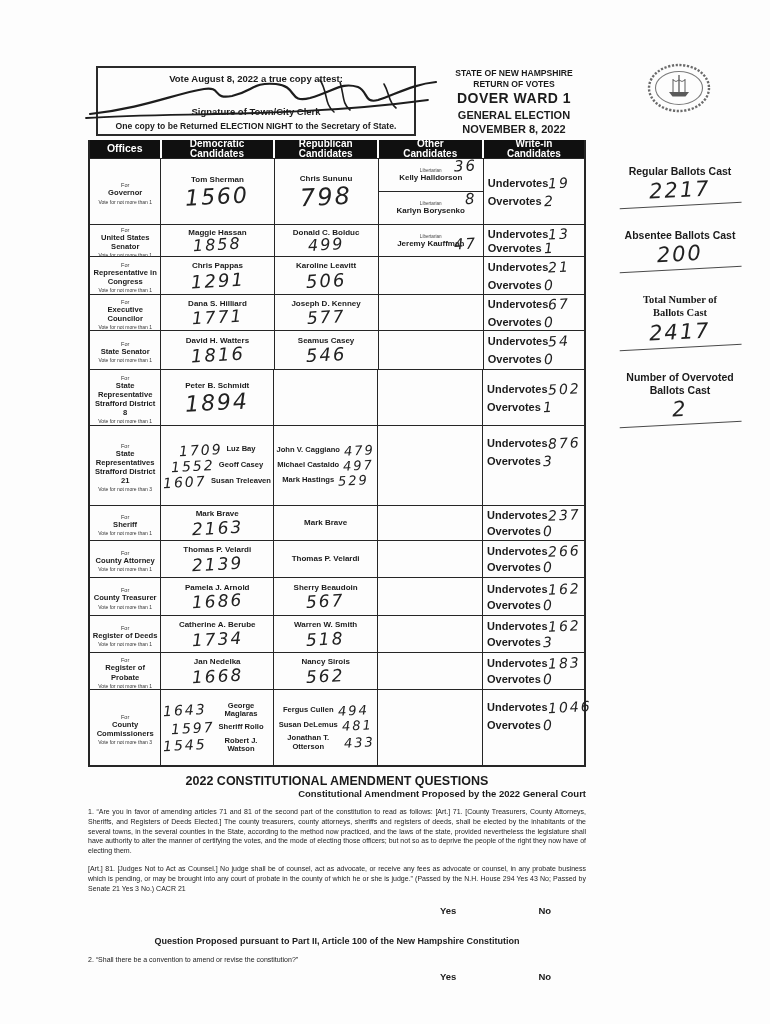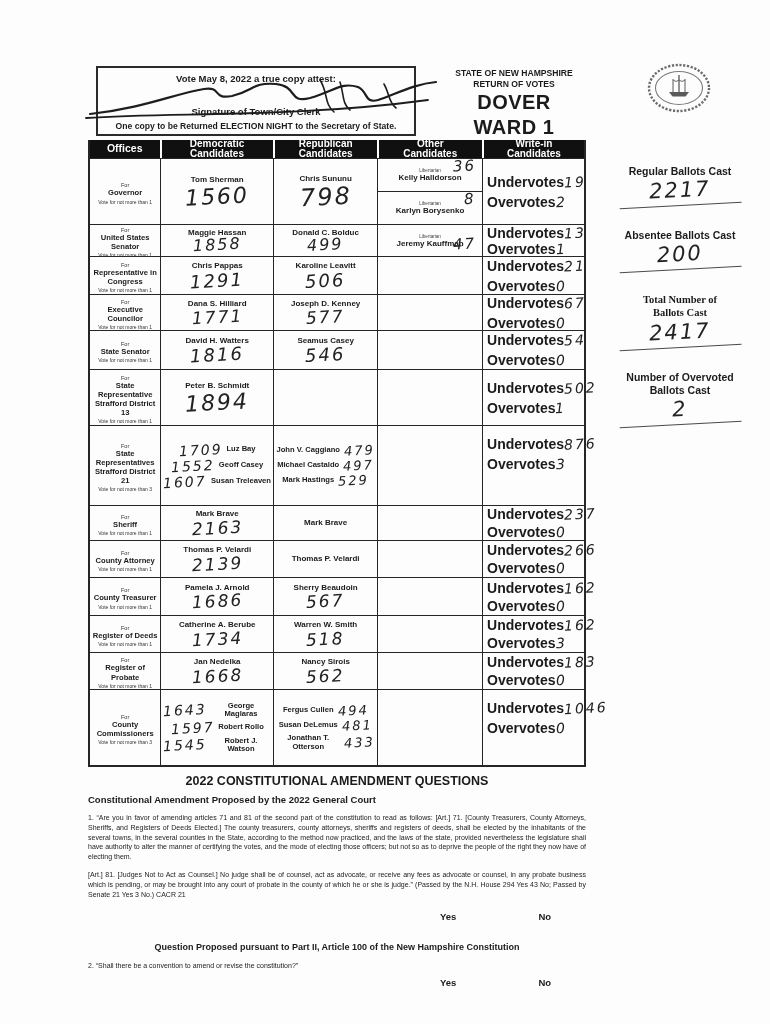--- a/index.html
+++ b/index.html
@@ -16,21 +16,21 @@
   }
   .attest-line { display:block; margin-top:5px; font-size:9.5px; font-weight:bold; }
   .sig-label   { display:block; margin-top:22px; font-size:9.5px; font-weight:bold; }
   .return-note { display:block; margin-top:4px; font-size:8.6px; font-weight:bold; }
   #signature-svg { position:absolute; left:-14px; top:6px; width:360px; height:46px; pointer-events:none; }
   #state-block {
     position:absolute; left:444px; top:68px; width:140px; text-align:center;
     font-weight:bold; line-height:1.25;
   }
   .state-sm { font-size:8.6px; }
-  .ward-big { font-size:20px; letter-spacing:0.5px; margin:1px 0; }
+  .ward-big { font-size:14px; letter-spacing:0.5px; margin:1px 0; }
   .state-md { font-size:11px; }
   #seal { position:absolute; left:646px; top:62px; }
   
   #ballots-panel { position:absolute; left:592px; top:142px; width:176px; text-align:center; }
   .ballots-title { font-size:17px; font-weight:bold; line-height:1.15; letter-spacing:0.5px; }
   .bfield { margin-top:23px; }
   .bfield .blabel { font-size:10.5px; font-weight:bold; line-height:1.25; }
   .bfield .bval {
     display:block; width:122px; margin:2px auto 0; border-bottom:1.4px solid #4a4a4a;
     font-size:21px; min-height:26px;
@@ -75,39 +75,39 @@
   .cand.inline .cname { font-size:7.6px; font-weight:bold; line-height:1.1; text-align:center; }
   .cand.inline .num { font-size:13px; }
   .other-cell { display:flex; flex-direction:column; }
   .osub { flex:1; position:relative; display:flex; flex-direction:column; align-items:center; justify-content:center; }
   .osub + .osub { border-top:1.2px solid #262626; }
   .party { font-size:4.6px; color:#444; }
   .osub .cname { font-size:8px; font-weight:bold; }
   .osub .onum { position:absolute; right:6px; top:0px; font-size:15px; }
   .writein-cell { display:flex; flex-direction:column; justify-content:center; padding:2px 4px; }
   .uv { display:flex; align-items:center; margin:2px 0; }
-  .uvl { font-size:14px; font-weight:bold; flex:0 0 56px; }
+  .uvl { font-size:11px; font-weight:bold; flex:0 0 56px; }
   .uvn { font-size:14px; }
   
   #questions { position:absolute; left:88px; top:774px; width:498px; }
   .q-title { text-align:center; font-size:12.5px; font-weight:bold; }
-  .q-subtitle { text-align:left; font-size:9.5px; font-weight:bold; margin-top:6px; }
+  .q-subtitle { text-align:right; font-size:9.5px; font-weight:bold; }
   .q-para { font-size:7px; line-height:1.4; text-align:justify; margin-top:8px; color:#222; }
   .yn-row { display:flex; margin-top:12px; margin-left:352px; gap:82px; }
   .yn { font-size:9.5px; font-weight:bold; }
   .q2-heading { text-align:center; font-size:9px; font-weight:bold; margin-top:20px; }
   .q2-text { font-size:7px; margin-top:10px; color:#222; }
 </style>
 </head>
 <body>
 
 <div id="page">
 
   <div id="attest-box">
-    <span class="attest-line">Vote May 8, 2022 a true copy attest:</span>
+    <span class="attest-line">Vote August 8, 2022 a true copy attest:</span>
     <svg id="signature-svg" viewBox="0 0 360 46">
       <path d="M6,40 C60,34 90,20 120,15 C138,12 128,26 148,22 C170,17 168,8 192,10 C214,12 204,30 226,24 C252,16 258,8 274,13 C284,17 280,30 294,26 C312,20 330,10 352,8" fill="none" stroke="#1d1d1d" stroke-width="2.2" stroke-linecap="round"></path>
       <path d="M2,44 C90,38 210,44 344,26" fill="none" stroke="#1d1d1d" stroke-width="1.8" stroke-linecap="round"></path>
       <path d="M236,6 C244,18 240,30 250,38 M256,8 C260,20 258,30 266,36 M300,10 C306,20 304,28 312,34" fill="none" stroke="#1d1d1d" stroke-width="1.6" stroke-linecap="round"></path>
     </svg>
     <span class="sig-label">Signature of Town/City Clerk</span>
     <span class="return-note">One copy to be Returned ELECTION NIGHT to the Secretary of State.</span>
   </div>
 
   <div id="state-block">
@@ -325,21 +325,21 @@
         <div class="uv">
             <span class="uvl">Overvotes</span>
             <span class="hw uvn">0</span>
           </div>
       </div>
     </div>
 
     <div class="trow" style="height:56px">
       <div class="cell c-office office-cell">
         <span class="for-label">For</span>
-        <span class="office-name">State Representative Strafford District 13</span>
+        <span class="office-name">State Representative Strafford District 8</span>
         <span class="vote-note">Vote for not more than 1</span>
       </div>
       <div class="cell c-dem cand-cell">
         <div class="cand stack">
             <span class="cname">Peter B. Schmidt</span>
             <span class="hw num" style="font-size:22px">1894</span>
           </div>
       </div>
       <div class="cell c-rep"></div>
       <div class="cell c-other"></div>
@@ -563,21 +563,21 @@
         <span class="office-name">County Commissioners</span>
         <span class="vote-note">Vote for not more than 3</span>
       </div>
       <div class="cell c-dem cand-cell">
         <div class="cand inline">
             <span class="hw num" style="font-size:14px">1643</span>
             <span class="cname">George Maglaras</span>
           </div>
         <div class="cand inline">
             <span class="hw num" style="font-size:14px">1597</span>
-            <span class="cname">Robert Rollo</span>
+            <span class="cname">Sheriff Rollo</span>
           </div>
         <div class="cand inline">
             <span class="hw num" style="font-size:14px">1545</span>
             <span class="cname">Robert J. Watson</span>
           </div>
       </div>
       <div class="cell c-rep cand-cell">
         <div class="cand inline">
             <span class="cname">Fergus Cullen</span>
             <span class="hw num" style="font-size:13px">494</span>

